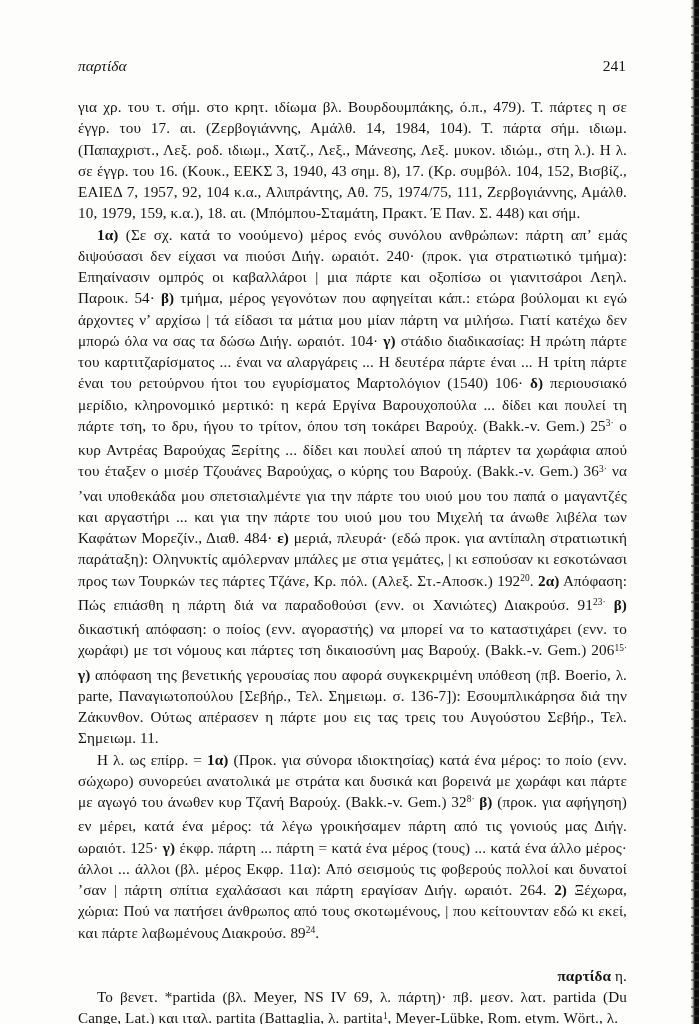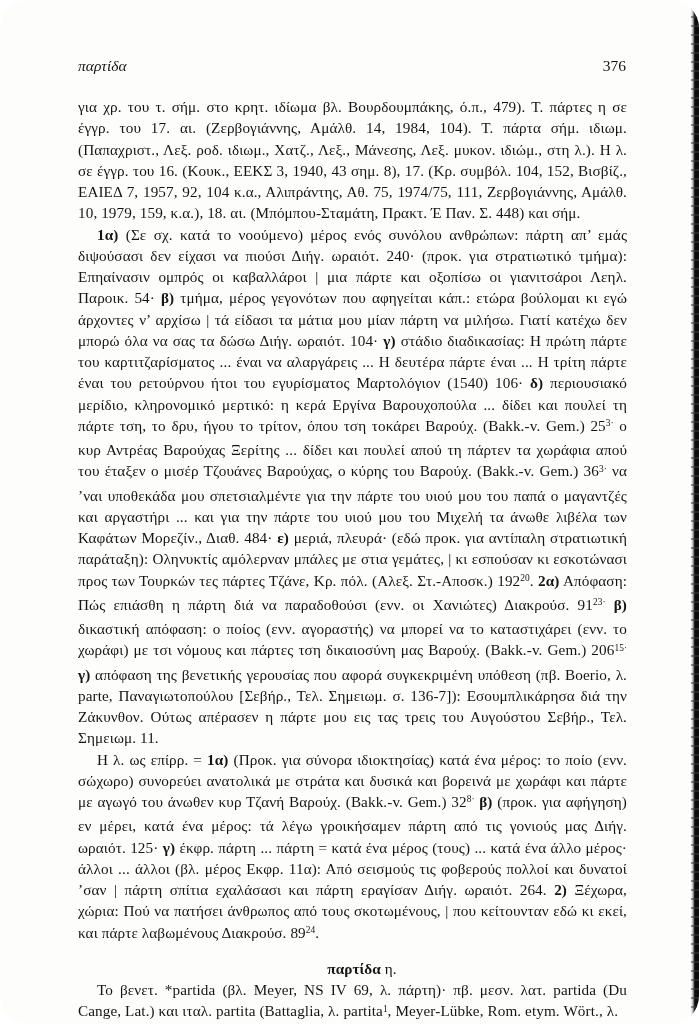--- a/index.html
+++ b/index.html
@@ -3,56 +3,55 @@
 <meta charset="utf-8">
 <style>
   html,body{margin:0;padding:0;}
   .page{
     position:relative;
     width:699px;height:1024px;
     background:#fdfdfb;
     overflow:hidden;
     font-family:"Liberation Serif","DejaVu Serif",serif;
     color:#151513;
-    border-radius:28px;
   }
   .running-header{
     position:absolute;top:57px;left:78px;width:548px;
     display:flex;justify-content:space-between;align-items:baseline;
     font-size:15.5px;
   }
   .running-header .hw{font-style:italic;}
   .page-body{
     position:absolute;top:96px;left:78px;width:549px;
     font-size:15.2px;line-height:21.25px;
     text-align:justify;
     letter-spacing:0.1px;
   }
   p.para{margin:0;}
   p.para.indent{text-indent:19px;}
-  p.para.headword-para{margin-top:12px;text-align:center;}
+  p.para.headword-para{margin-top:19px;text-align:right;}
   .it{}
   .bd{font-weight:bold;}
   .sup{font-size:0.62em;position:relative;top:-0.5em;letter-spacing:0;}
   
   .edge-band{
     position:absolute;top:0;right:0;width:8px;height:1024px;
     background:
       repeating-linear-gradient(to bottom, rgba(0,0,0,0) 0 7px, rgba(60,60,60,0.55) 7px 9px),
       linear-gradient(to left, #0c0c0c 0 45%, #2c2c2c 60%, rgba(40,40,40,0.35) 75%, rgba(0,0,0,0) 100%);
   }
 </style>
 </head>
 <body>
 
 <div class="page">
 
   <div class="running-header">
     <span class="hw">παρτίδα</span>
-    <span>376</span>
+    <span>241</span>
   </div>
 
   <div class="page-body">
       <p class="para"><span class="seg">για χρ. του τ. σήμ. στο κρητ. ιδίωμα βλ. Βουρδουμπάκης, ό.π., 479). Τ. </span><span class="seg it">πάρτες</span><span class="seg"> η σε έγγρ. του 17. αι. (Ζερβογιάννης, Αμάλθ. 14, 1984, 104). Τ. </span><span class="seg it">πάρτα</span><span class="seg"> σήμ. ιδιωμ. (Παπαχριστ., Λεξ. ροδ. ιδιωμ., Χατζ., Λεξ., Μάνεσης, Λεξ. μυκον. ιδιώμ., στη λ.). Η λ. σε έγγρ. του 16. (Κουκ., ΕΕΚΣ 3, 1940, 43 σημ. 8), 17. (Κρ. συμβόλ. 104, 152, Βισβίζ., ΕΑΙΕΔ 7, 1957, 92, 104 κ.α., Αλιπράντης, Αθ. 75, 1974/75, 111, Ζερβογιάννης, Αμάλθ. 10, 1979, 159, κ.α.), 18. αι. (Μπόμπου-Σταμάτη, Πρακτ. Έ Παν. Σ. 448) και σήμ.</span></p>
       <p class="para indent"><span class="seg bd">1α)</span><span class="seg"> (Σε σχ. κατά το νοούμενο) μέρος ενός συνόλου ανθρώπων: </span><span class="seg it">πάρτη απ’ εμάς διψούσασι δεν είχασι να πιούσι</span><span class="seg"> Διήγ. ωραιότ. 240· (προκ. για στρατιωτικό τμήμα): </span><span class="seg it">Επηαίνασιν ομπρός οι καβαλλάροι | μια πάρτε και οξοπίσω οι γιανιτσάροι</span><span class="seg"> Λεηλ. Παροικ. 54· </span><span class="seg bd">β)</span><span class="seg"> τμήμα, μέρος γεγονότων που αφηγείται κάπ.: </span><span class="seg it">ετώρα βούλομαι κι εγώ άρχοντες ν’ αρχίσω | τά είδασι τα μάτια μου μίαν πάρτη να μιλήσω. Γιατί κατέχω δεν μπορώ όλα να σας τα δώσω</span><span class="seg"> Διήγ. ωραιότ. 104· </span><span class="seg bd">γ)</span><span class="seg"> στάδιο διαδικασίας: </span><span class="seg it">Η πρώτη πάρτε του καρτιτζαρίσματος ... έναι να αλαργάρεις ... Η δευτέρα πάρτε έναι ... Η τρίτη πάρτε έναι του ρετούρνου ήτοι του εγυρίσματος</span><span class="seg"> Μαρτολόγιον (1540) 106· </span><span class="seg bd">δ)</span><span class="seg"> περιουσιακό μερίδιο, κληρονομικό μερτικό: </span><span class="seg it">η κερά Εργίνα Βαρουχοπούλα ... δίδει και πουλεί τη πάρτε τση, το δρυ, ήγου το τρίτον, όπου τση τοκάρει</span><span class="seg"> Βαρούχ. (Bakk.-v. Gem.) 25</span><span class="seg sup">3·</span><span class="seg"> </span><span class="seg it">ο κυρ Αντρέας Βαρούχας Ξερίτης ... δίδει και πουλεί απού τη πάρτεν τα χωράφια απού του έταξεν ο μισέρ Τζουάνες Βαρούχας, ο κύρης του</span><span class="seg"> Βαρούχ. (Bakk.-v. Gem.) 36</span><span class="seg sup">3·</span><span class="seg"> </span><span class="seg it">να ’ναι υποθεκάδα μου σπετσιαλμέντε για την πάρτε του υιού μου του παπά ο μαγαντζές και αργαστήρι ... και για την πάρτε του υιού μου του Μιχελή τα άνωθε λιβέλα των Καφάτων Μορεζίν.,</span><span class="seg"> Διαθ. 484· </span><span class="seg bd">ε)</span><span class="seg"> μεριά, πλευρά· (εδώ προκ. για αντίπαλη στρατιωτική παράταξη): </span><span class="seg it">Οληνυκτίς αμόλερναν μπάλες με στια γεμάτες, | κι εσπούσαν κι εσκοτώνασι προς των Τουρκών τες πάρτες</span><span class="seg"> Τζάνε, Κρ. πόλ. (Αλεξ. Στ.-Αποσκ.) 192</span><span class="seg sup">20</span><span class="seg">. </span><span class="seg bd">2α)</span><span class="seg"> Απόφαση: </span><span class="seg it">Πώς επιάσθη η πάρτη διά να παραδοθούσι</span><span class="seg"> (ενν. οι Χανιώτες) Διακρούσ. 91</span><span class="seg sup">23·</span><span class="seg"> </span><span class="seg bd">β)</span><span class="seg"> δικαστική απόφαση: </span><span class="seg it">ο ποίος</span><span class="seg"> (ενν. </span><span class="seg it">αγοραστής</span><span class="seg">) </span><span class="seg it">να μπορεί να το καταστιχάρει</span><span class="seg"> (ενν. </span><span class="seg it">το χωράφι</span><span class="seg">) </span><span class="seg it">με τσι νόμους και πάρτες τση δικαιοσύνη μας</span><span class="seg"> Βαρούχ. (Bakk.-v. Gem.) 206</span><span class="seg sup">15·</span><span class="seg"> </span><span class="seg bd">γ)</span><span class="seg"> απόφαση της βενετικής γερουσίας που αφορά συγκεκριμένη υπόθεση (πβ. Boerio, λ. </span><span class="seg it">parte</span><span class="seg">, Παναγιωτοπούλου [Σεβήρ., Τελ. Σημειωμ. σ. 136-7]): </span><span class="seg it">Εσουμπλικάρησα διά την Ζάκυνθον. Ούτως απέρασεν η πάρτε μου εις τας τρεις του Αυγούστου</span><span class="seg"> Σεβήρ., Τελ. Σημειωμ. 11.</span></p>
       <p class="para indent"><span class="seg">Η λ. ως επίρρ. = </span><span class="seg bd">1α)</span><span class="seg"> (Προκ. για σύνορα ιδιοκτησίας) κατά ένα μέρος: </span><span class="seg it">το ποίο</span><span class="seg"> (ενν. </span><span class="seg it">σώχωρο</span><span class="seg">) </span><span class="seg it">συνορεύει ανατολικά με στράτα και δυσικά και βορεινά με χωράφι και πάρτε με αγωγό του άνωθεν κυρ Τζανή</span><span class="seg"> Βαρούχ. (Bakk.-v. Gem.) 32</span><span class="seg sup">8·</span><span class="seg"> </span><span class="seg bd">β)</span><span class="seg"> (προκ. για αφήγηση) εν μέρει, κατά ένα μέρος: </span><span class="seg it">τά λέγω γροικήσαμεν πάρτη από τις γονιούς μας</span><span class="seg"> Διήγ. ωραιότ. 125· </span><span class="seg bd">γ)</span><span class="seg"> έκφρ. πάρτη ... πάρτη = κατά ένα μέρος (τους) ... κατά ένα άλλο μέρος· άλλοι ... άλλοι (βλ. </span><span class="seg it">μέρος</span><span class="seg"> Εκφρ. 11α): </span><span class="seg it">Από σεισμούς τις φοβερούς πολλοί και δυνατοί ’σαν | πάρτη σπίτια εχαλάσασι και πάρτη εραγίσαν</span><span class="seg"> Διήγ. ωραιότ. 264. </span><span class="seg bd">2)</span><span class="seg"> Ξέχωρα, χώρια: </span><span class="seg it">Πού να πατήσει άνθρωπος από τους σκοτωμένους, | που κείτουνταν εδώ κι εκεί, και πάρτε λαβωμένους</span><span class="seg"> Διακρούσ. 89</span><span class="seg sup">24</span><span class="seg">.</span></p>
       <p class="para indent headword-para"><span class="seg bd">παρτίδα</span><span class="seg"> η.</span></p>
       <p class="para indent"><span class="seg">Το βενετ. </span><span class="seg it">*partida</span><span class="seg"> (βλ. Meyer, NS IV 69, λ. πάρτη)· πβ. μεσν. λατ. </span><span class="seg it">partida</span><span class="seg"> (Du Cange, Lat.) και ιταλ. </span><span class="seg it">partita</span><span class="seg"> (Battaglia, λ. </span><span class="seg it">partita</span><span class="seg it sup">1</span><span class="seg">, Meyer-Lübke, Rom. etym. Wört., λ.</span></p>
     </div>
 

